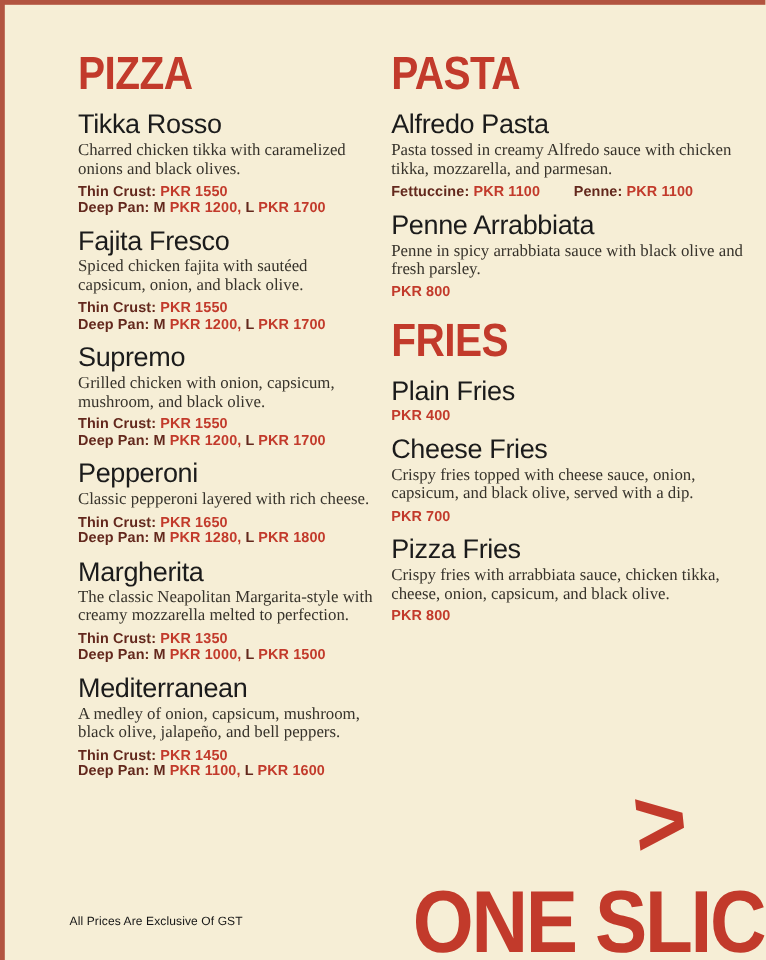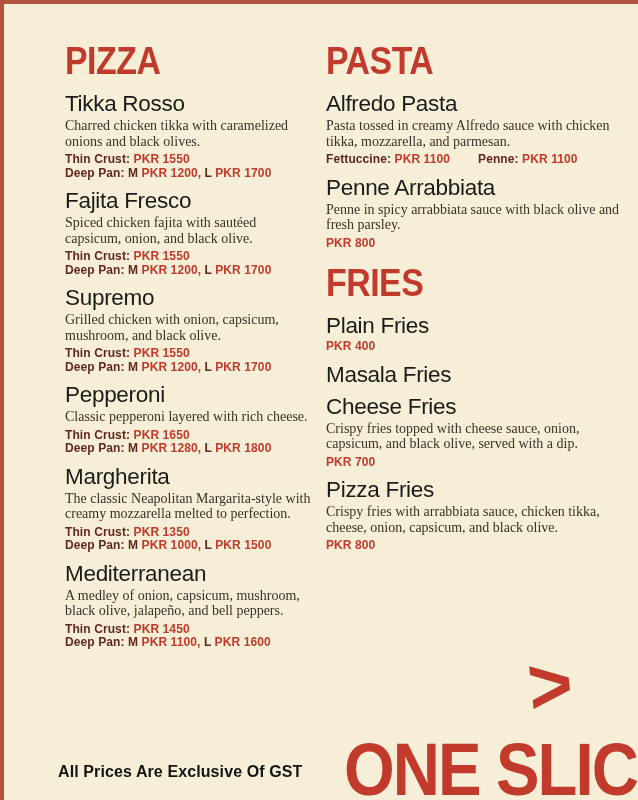--- a/index.html
+++ b/index.html
@@ -61,22 +61,22 @@
     letter-spacing:0.1px;
     white-space:nowrap;
   }
   .p-dark{color:var(--dark);}
   .p-red{color:var(--red);}
   .p-gap{display:inline-block;width:28px;}
 
   .footer-note{
     position:absolute;
     left:58px;top:763px;
-    font-size:16px;
-    font-weight:bold;
+    font-size:10px;
+    font-weight:normal;
     color:#141414;
     letter-spacing:0.1px;
   }
   .brand-chevron{
     position:absolute;
     left:527px;top:645px;
     font-size:80px;
     line-height:1;
     font-weight:bold;
     color:var(--red);
@@ -157,21 +157,20 @@
         <div class="price-line"><span class="p-red">PKR 800</span></div>
       </div>
     </section>
     <section class="sec">
       <h2 class="sec-title">FRIES</h2>
       <div class="item">
         <h3 class="item-name">Plain Fries</h3>
         <div class="price-line"><span class="p-red">PKR 400</span></div>
       </div>
       <div class="item">
-        <h3 class="item-name">Masala Fries</h3>
       </div>
       <div class="item">
         <h3 class="item-name">Cheese Fries</h3>
         <p class="item-desc">Crispy fries topped with cheese sauce, onion, capsicum, and black olive, served with a dip.</p>
         <div class="price-line"><span class="p-red">PKR 700</span></div>
       </div>
       <div class="item">
         <h3 class="item-name">Pizza Fries</h3>
         <p class="item-desc">Crispy fries with arrabbiata sauce, chicken tikka, cheese, onion, capsicum, and black olive.</p>
         <div class="price-line"><span class="p-red">PKR 800</span></div>

